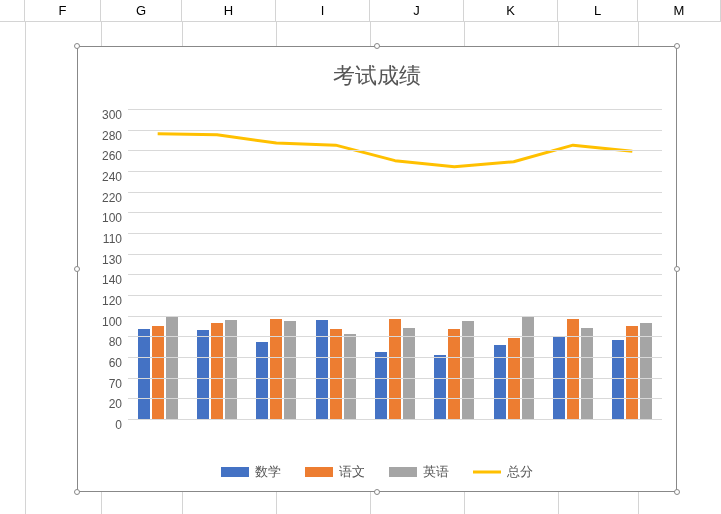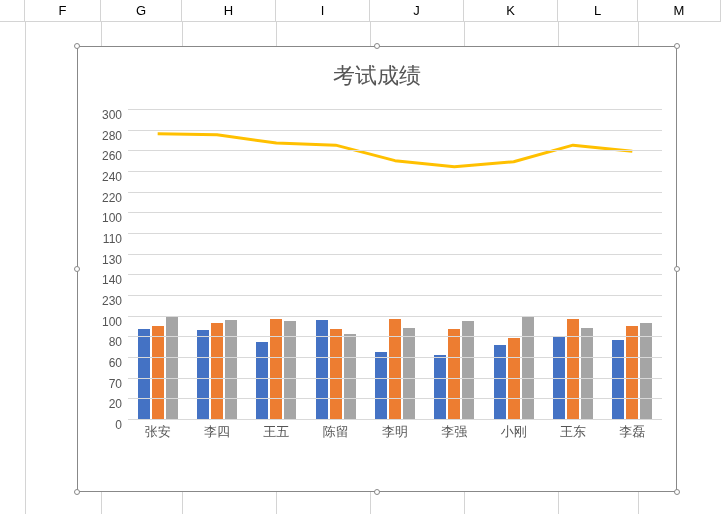--- a/index.html
+++ b/index.html
@@ -166,21 +166,21 @@
   <div class="chart-title">考试成绩</div>
 
   <div class="plot-area" id="plot">
     <div class="y-axis" id="yAxis">
         <div class="y-tick" style="bottom: -6px;">0</div>
         <div class="y-tick" style="bottom: 14.6667px;">20</div>
         <div class="y-tick" style="bottom: 35.3333px;">70</div>
         <div class="y-tick" style="bottom: 56px;">60</div>
         <div class="y-tick" style="bottom: 76.6667px;">80</div>
         <div class="y-tick" style="bottom: 97.3333px; text-align: right;">100</div>
-        <div class="y-tick" style="bottom: 118px;">230</div>
+        <div class="y-tick" style="bottom: 118px;">120</div>
         <div class="y-tick" style="bottom: 138.667px;">140</div>
         <div class="y-tick" style="bottom: 159.333px;">130</div>
         <div class="y-tick" style="bottom: 180px;">110</div>
         <div class="y-tick" style="bottom: 200.667px;">100</div>
         <div class="y-tick" style="bottom: 221.333px;">220</div>
         <div class="y-tick" style="bottom: 242px;">240</div>
         <div class="y-tick" style="bottom: 262.667px;">260</div>
         <div class="y-tick" style="bottom: 283.333px;">280</div>
         <div class="y-tick" style="bottom: 304px;">300</div>
       </div>
@@ -245,25 +245,32 @@
       <div class="grid-h" style="top: 144.667px;"></div>
       <div class="grid-h" style="top: 124px;"></div>
       <div class="grid-h" style="top: 103.333px;"></div>
       <div class="grid-h" style="top: 82.6667px;"></div>
       <div class="grid-h" style="top: 62px;"></div>
       <div class="grid-h" style="top: 41.3333px;"></div>
       <div class="grid-h" style="top: 20.6667px;"></div>
       <div class="grid-h" style="top: 0px;"></div>
     </div>
 
-  <div class="x-labels" id="xLabels">
-      <div>张安</div>
-      <div>李四</div>
-      <div>王五</div>
-      <div>陈留</div>
-      <div>李明</div>
-      <div>李强</div>
-      <div>小刚</div>
-      <div>王东</div>
-      <div>李磊</div>
-    </div>
-
+
+  <div class="legend">
+    <div class="item">
+      <span class="swatch s0"></span>
+      <span>数学</span>
+    </div>
+    <div class="item">
+      <span class="swatch s1"></span>
+      <span>语文</span>
+    </div>
+    <div class="item">
+      <span class="swatch s2"></span>
+      <span>英语</span>
+    </div>
+    <div class="item">
+      <span class="swatch line"></span>
+      <span>总分</span>
+    </div>
+  </div>
 </div>
 
 </body></html>

